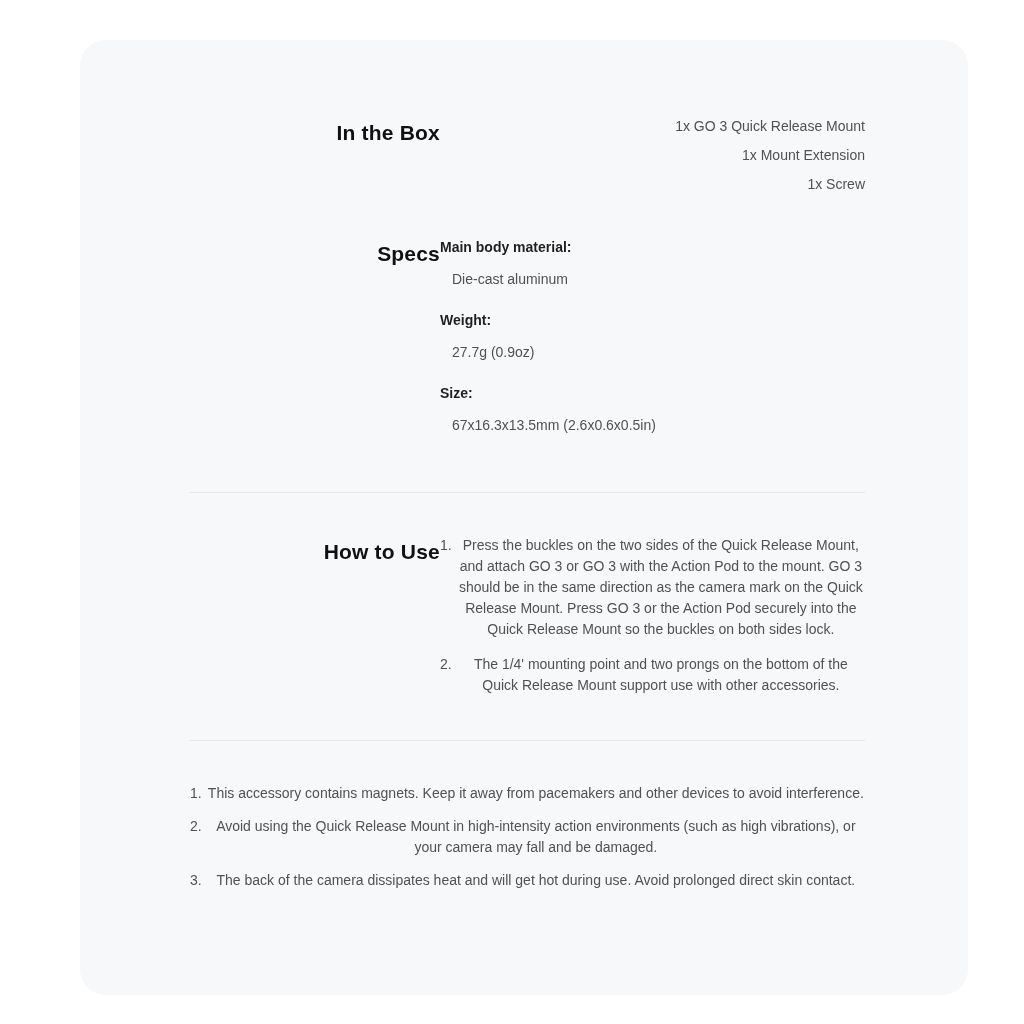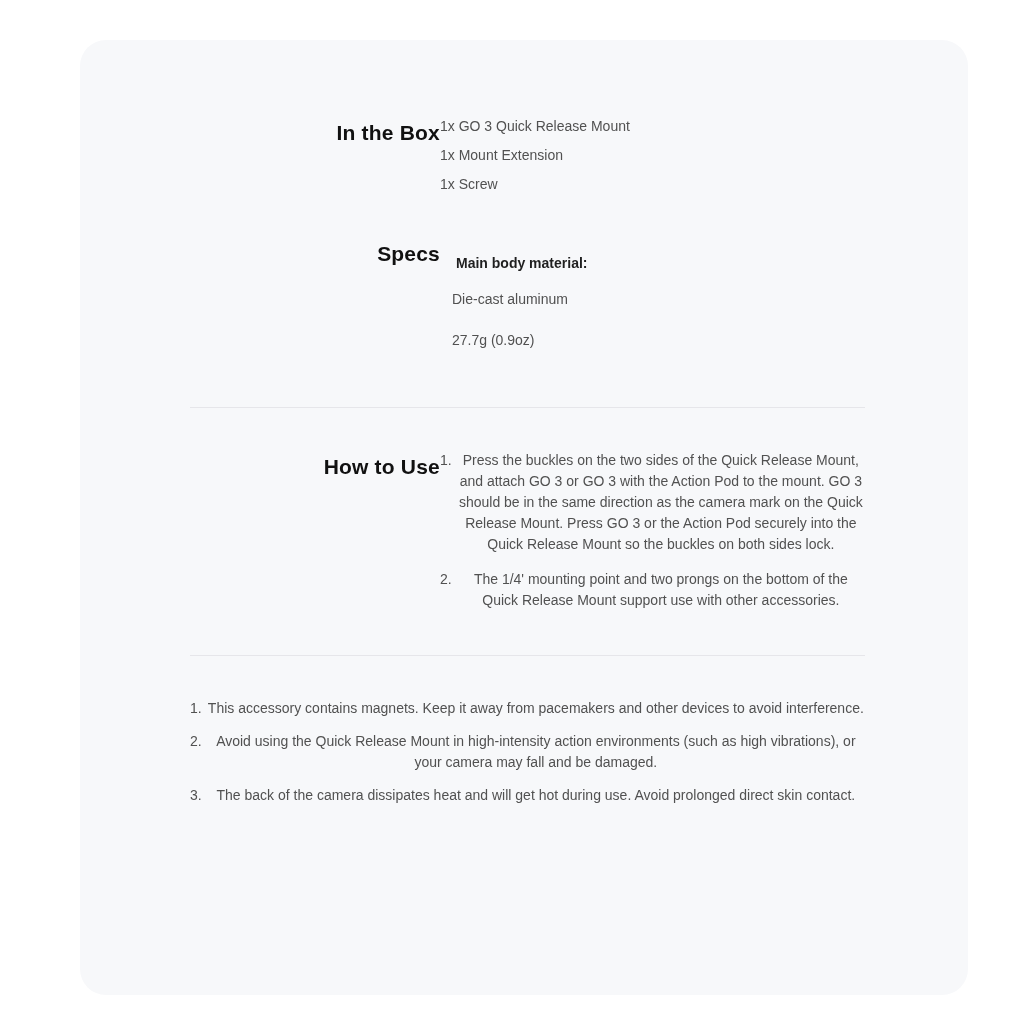--- a/index.html
+++ b/index.html
@@ -36,24 +36,25 @@
     color: var(--heading);
     letter-spacing: 0.2px;
     text-align: right;
   }
   .ccol { flex: 1; min-width: 0; }
   .box-item {
     margin: 0 0 8px 0;
     font-size: 14px;
     line-height: 21px;
     color: var(--body);
+    text-align: right;
   }
   .spec-group { margin: 0 0 21px 0; }
   .spec-label {
-    margin: 16px;
+    margin: 0;
     font-size: 14px;
     line-height: 20px;
     font-weight: 700;
     color: var(--label);
   }
   .spec-value {
     margin: 12px;
     font-size: 14px;
     line-height: 20px;
     color: var(--body);
@@ -97,21 +98,26 @@
   <div class="section">
     <div class="hcol">
       <h2>Specs</h2>
     </div>
     <div class="ccol">
       <div class="spec-group">
         <p class="spec-label">Main body material:</p>
         <p class="spec-value">Die-cast aluminum</p>
       </div>
       <div class="spec-group">
+        <p class="spec-label">Weight:</p>
         <p class="spec-value">27.7g (0.9oz)</p>
+      </div>
+      <div class="spec-group">
+        <p class="spec-label">Size:</p>
+        <p class="spec-value">67x16.3x13.5mm (2.6x0.6x0.5in)</p>
       </div>
     </div>
   </div>
 
   <hr class="divider">
 
   <div class="section">
     <div class="hcol">
       <h2>How to Use</h2>
     </div>

